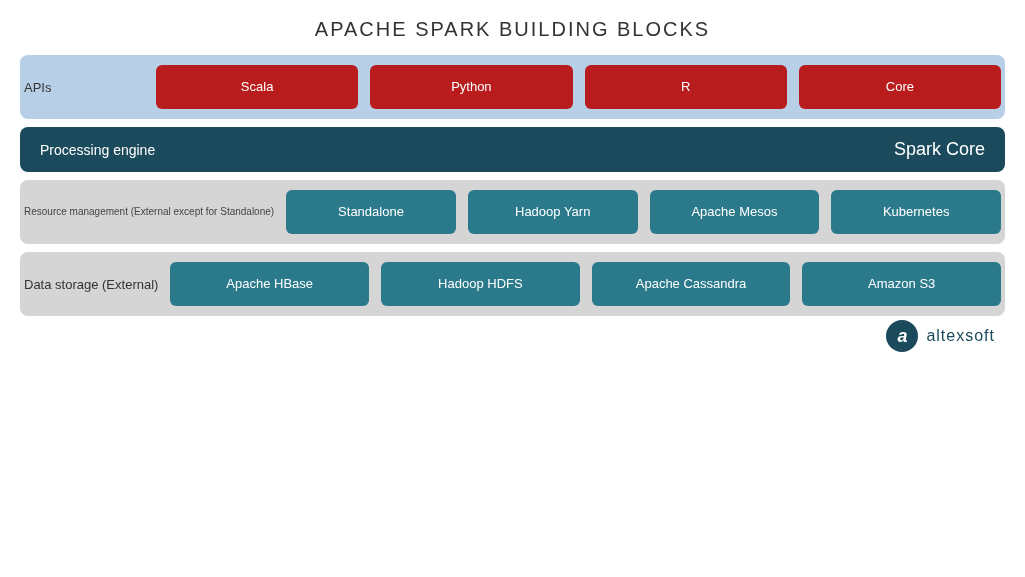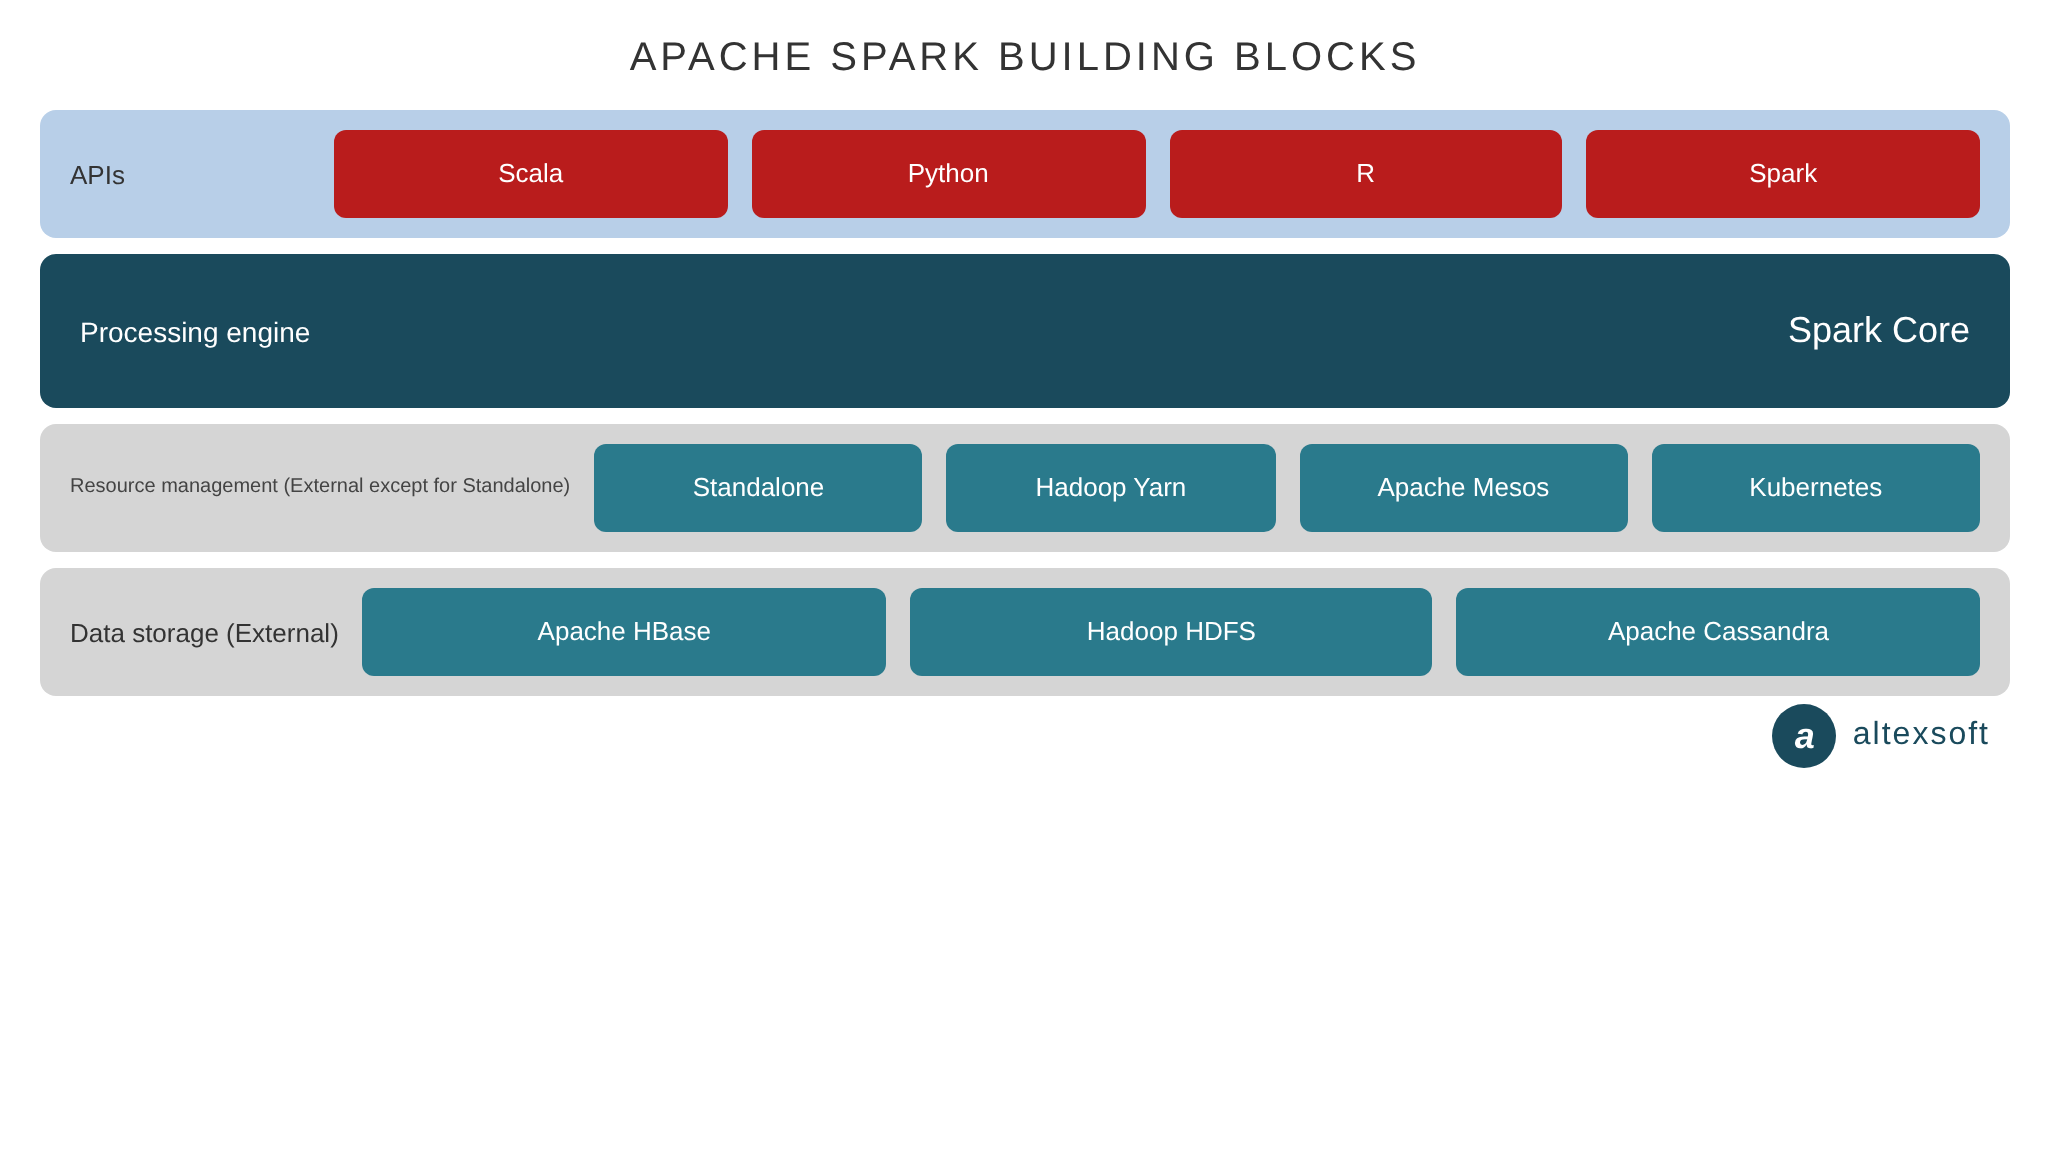--- a/index.html
+++ b/index.html
@@ -29,21 +29,21 @@
       display: flex;
       flex-direction: column;
       gap: 8px;
     }
 
     
     .row {
       display: flex;
       align-items: center;
       border-radius: 8px;
-      padding: 10px 15px;
+      padding: 10px 4px;
       gap: 12px;
     }
 
     .row-label {
       font-size: 13px;
       color: #333;
       min-width: 120px;
       flex-shrink: 0;
     }
 
@@ -54,21 +54,21 @@
 
     
     .row-libraries {
       background: #b8cfe8;
     }
 
     
     .row-processing {
       background: #1a4a5c;
       color: white;
-      padding: 28px 20px;
+      padding: 12px 20px;
       gap: 42px;
     }
 
     .row-processing .row-label {
       color: white;
       font-size: 14px;
     }
 
     .row-processing .center-label {
       color: white;
@@ -151,21 +151,21 @@
 
 <h1 class="main-title">APACHE SPARK BUILDING BLOCKS</h1>
 
 <div class="diagram">
 
   <div class="row row-apis">
     <div class="row-label">APIs</div>
     <div class="btn btn-medium">Scala</div>
     <div class="btn btn-medium">Python</div>
     <div class="btn btn-medium">R</div>
-    <div class="btn btn-medium">Spark</div>
+    <div class="btn btn-medium">Core</div>
   </div>
 
 
   <div class="row row-processing">
     <div class="row-label">Processing engine</div>
     <div class="center-label">Spark Core</div>
   </div>
 
   <div class="row row-resource">
     <div class="row-label">Resource management (External except for Standalone)</div>
@@ -173,20 +173,21 @@
     <div class="btn">Hadoop Yarn</div>
     <div class="btn">Apache Mesos</div>
     <div class="btn">Kubernetes</div>
   </div>
 
   <div class="row row-storage">
     <div class="row-label">Data storage (External)</div>
     <div class="btn">Apache HBase</div>
     <div class="btn">Hadoop HDFS</div>
     <div class="btn">Apache Cassandra</div>
+    <div class="btn">Amazon S3</div>
   </div>
 
 </div>
 
 <div class="logo-area">
   <div class="logo-icon">
     <span>a</span>
   </div>
   <div class="logo-text">altexsoft</div>
 </div>

